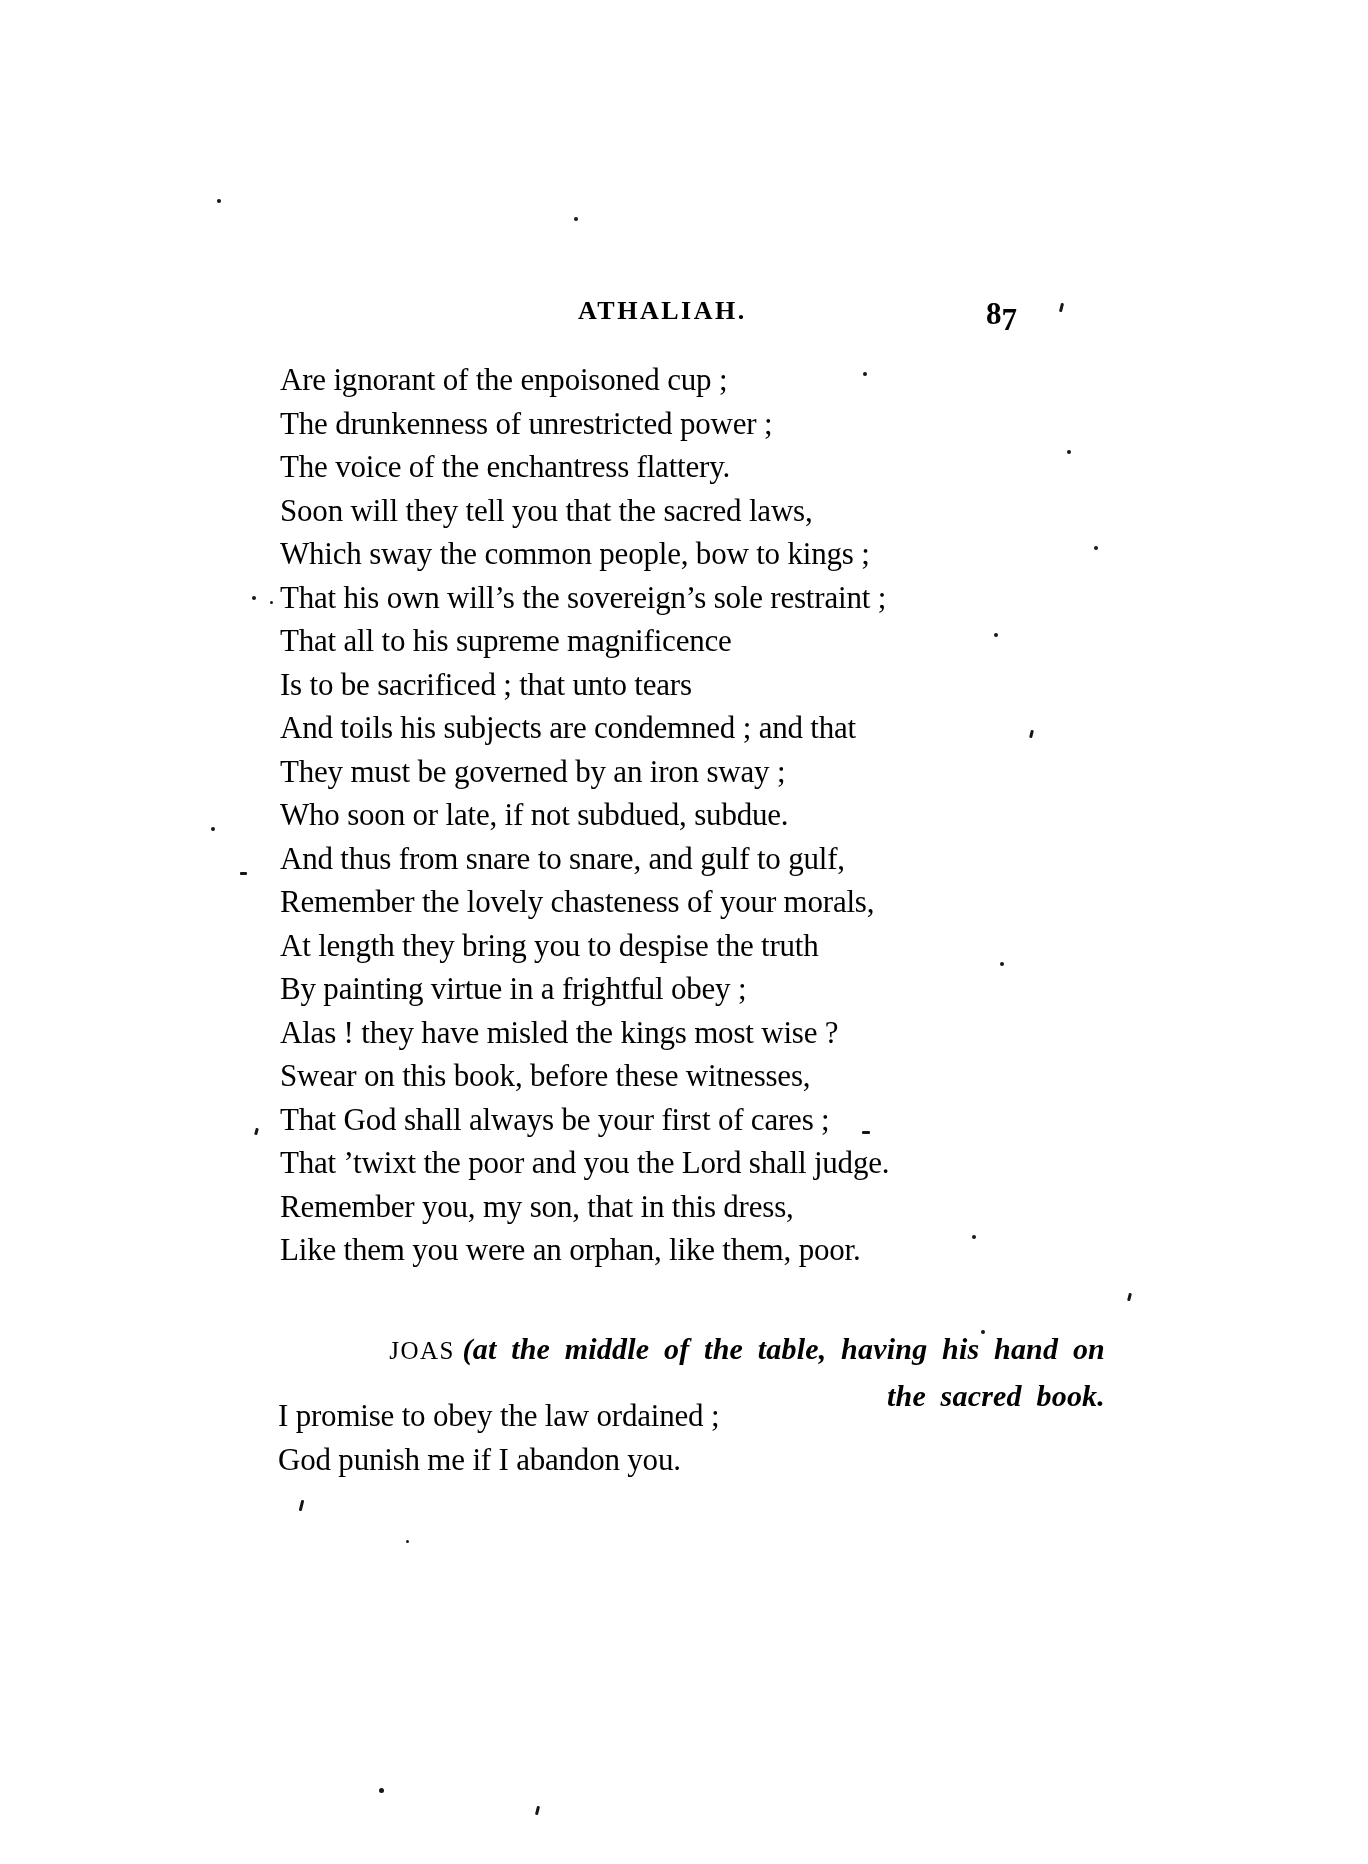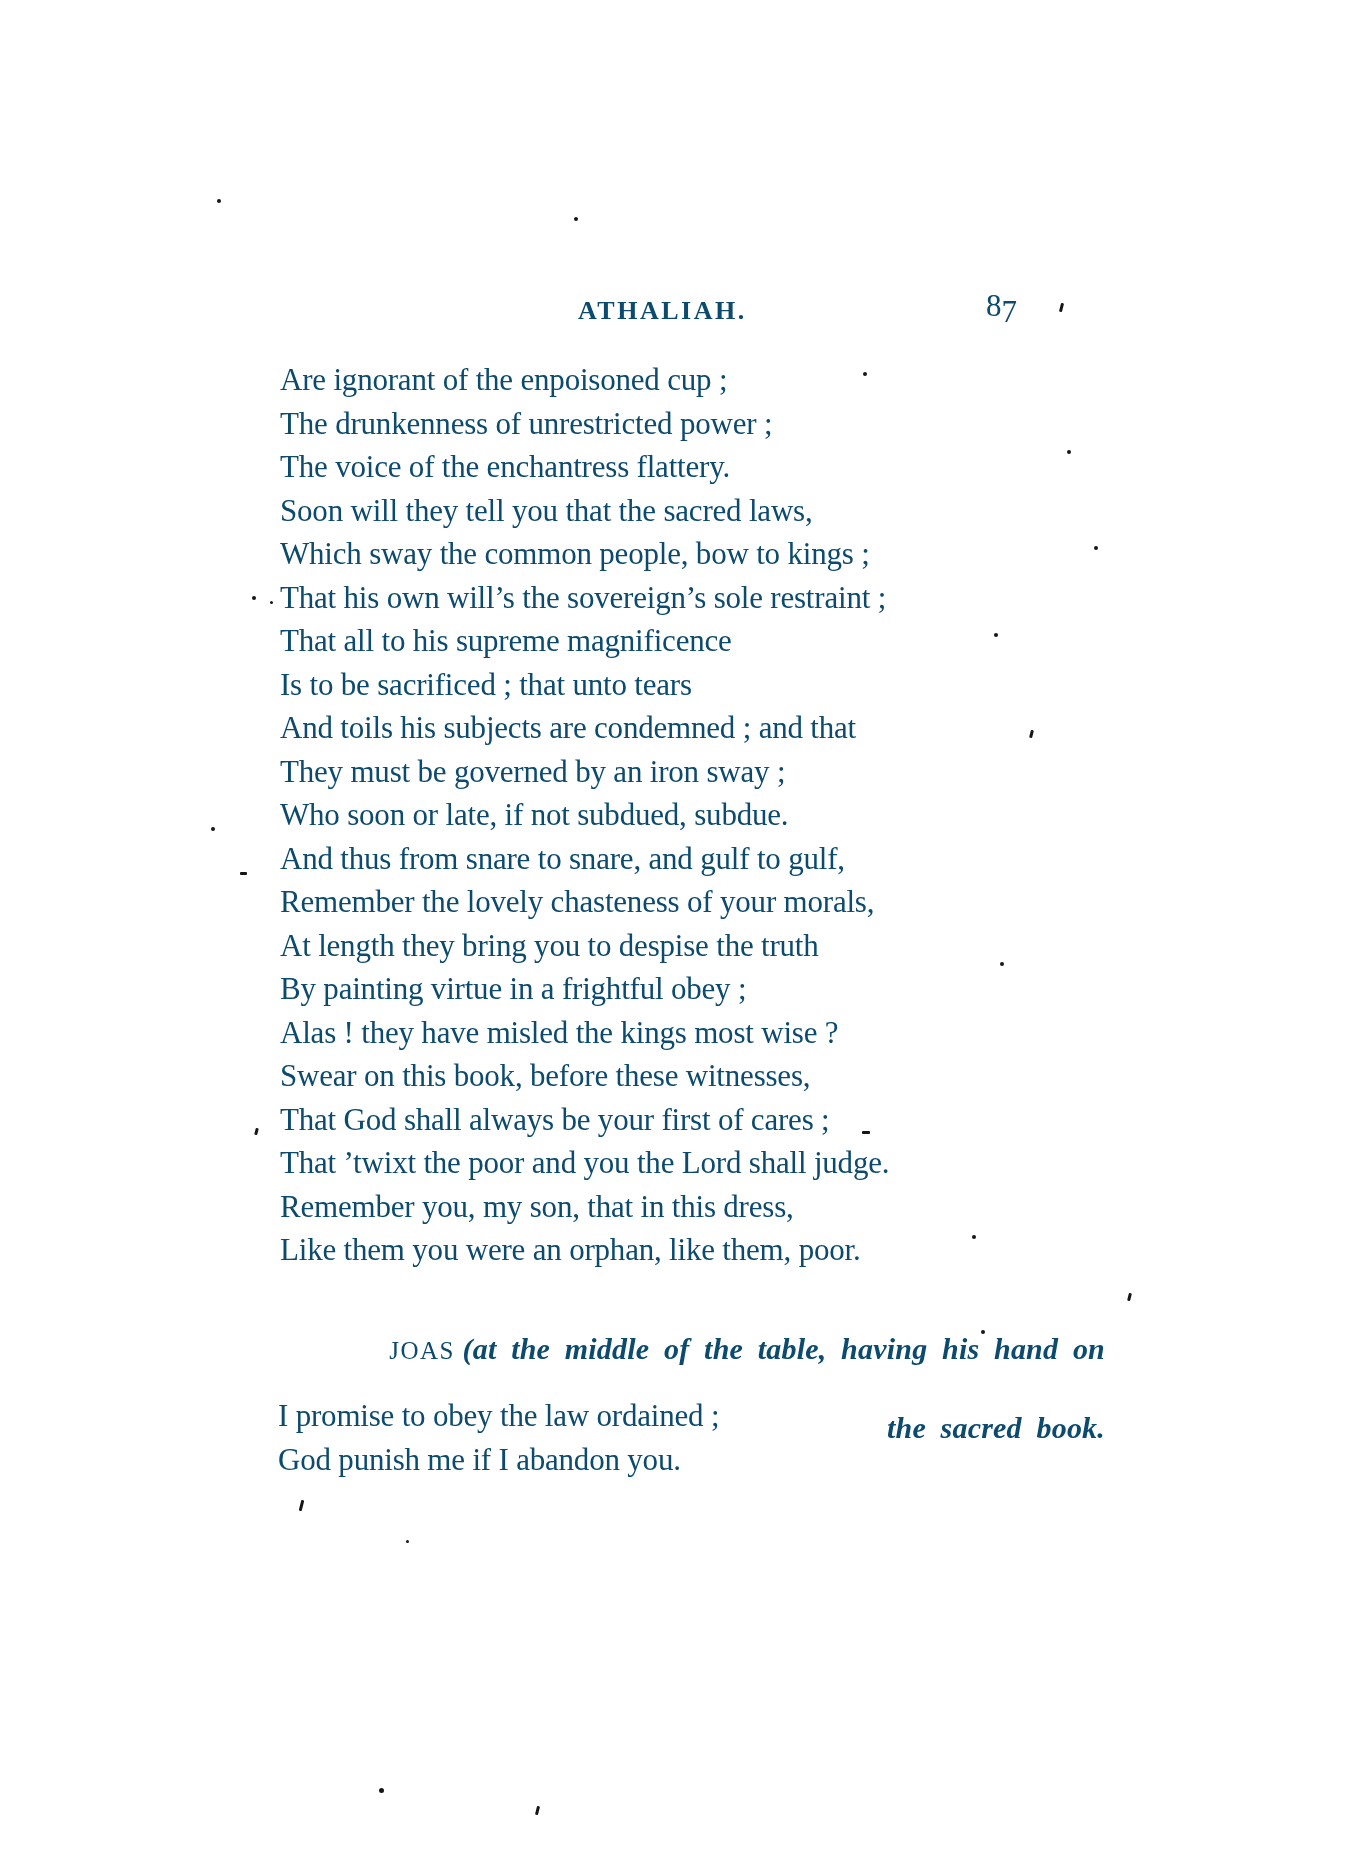--- a/index.html
+++ b/index.html
@@ -5,39 +5,39 @@
   html, body {
     margin: 0;
     padding: 0;
     background: #ffffff;
   }
   .page {
     position: relative;
     width: 1368px;
     height: 1864px;
     background: #ffffff;
-    color: #0c4a6e;
+    color: #000000;
     font-family: "Liberation Serif", "DejaVu Serif", serif;
     overflow: hidden;
   }
   .running-header {
     position: absolute;
     top: 296px;
     left: 578px;
     font-size: 26px;
     font-weight: 700;
     letter-spacing: 2.5px;
     white-space: nowrap;
   }
   .page-number {
     position: absolute;
-    top: 288px;
+    top: 296px;
     left: 986px;
     font-size: 31px;
-    font-weight: 400;
+    font-weight: 700;
     white-space: nowrap;
   }
   .page-number .digit-low {
     position: relative;
     top: 6px;
   }
   .verse-block {
     position: absolute;
     top: 358px;
     left: 280px;
@@ -64,21 +64,20 @@
     font-weight: 400;
   }
   .stage-direction .sd-italic {
     font-style: italic;
     font-weight: 600;
     word-spacing: 7px;
     letter-spacing: 0.2px;
   }
   .stage-direction .sd-line2 {
     margin-left: 57px;
-    margin-top: 32px;
   }
   .speech-block {
     position: absolute;
     top: 1394px;
     left: 278px;
     width: 780px;
     font-size: 31px;
     line-height: 44px;
     letter-spacing: -0.2px;
     white-space: nowrap;

